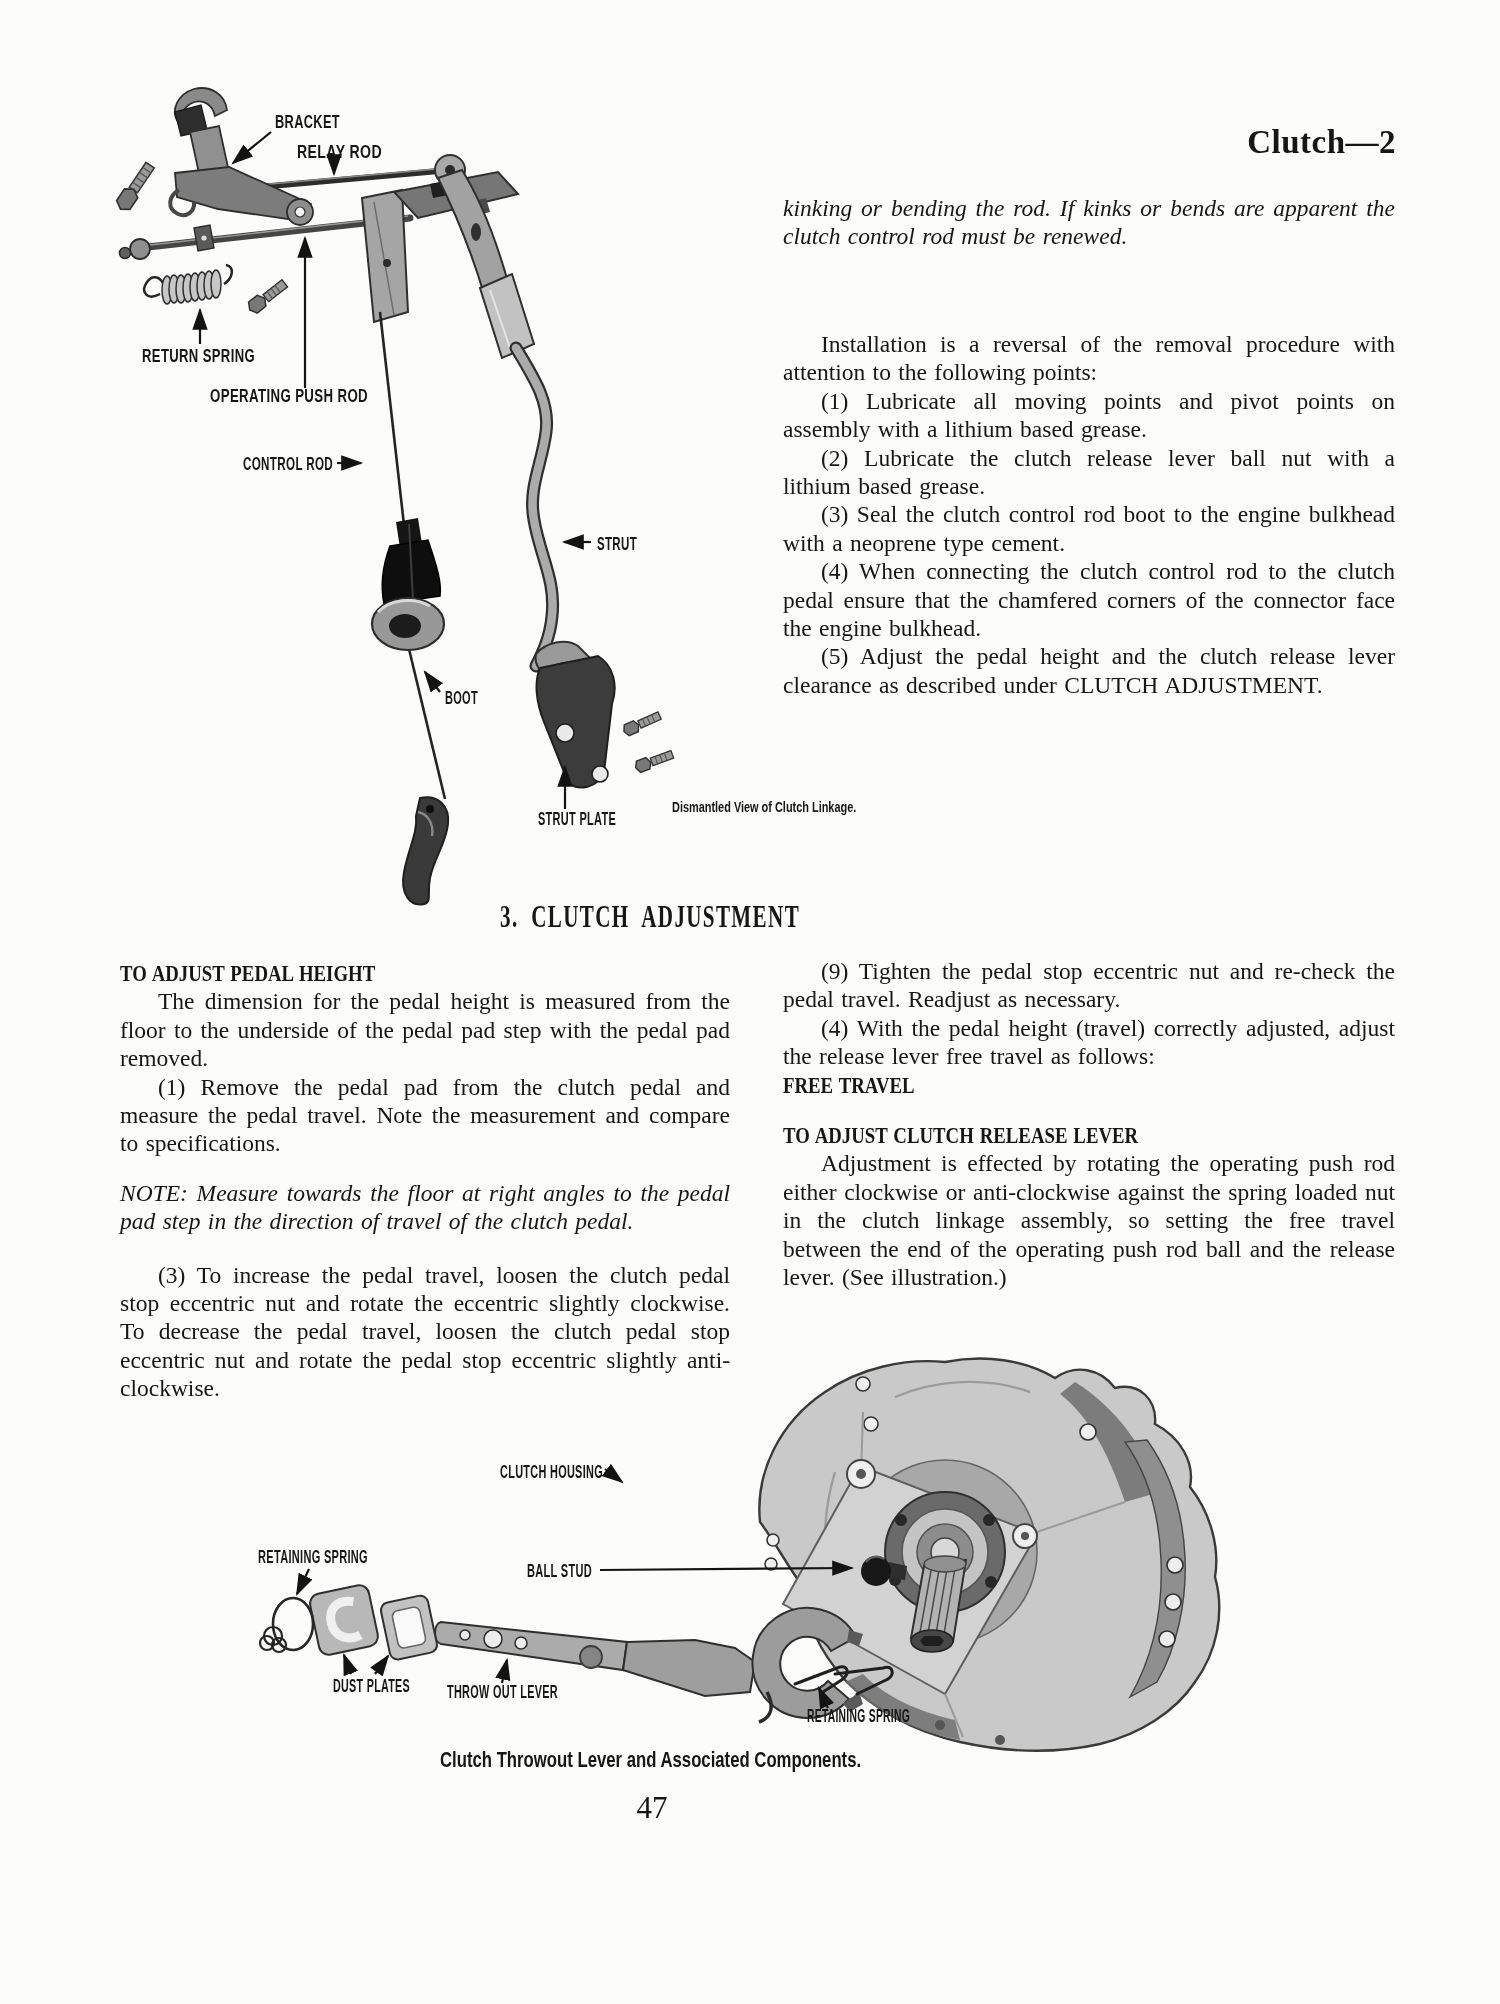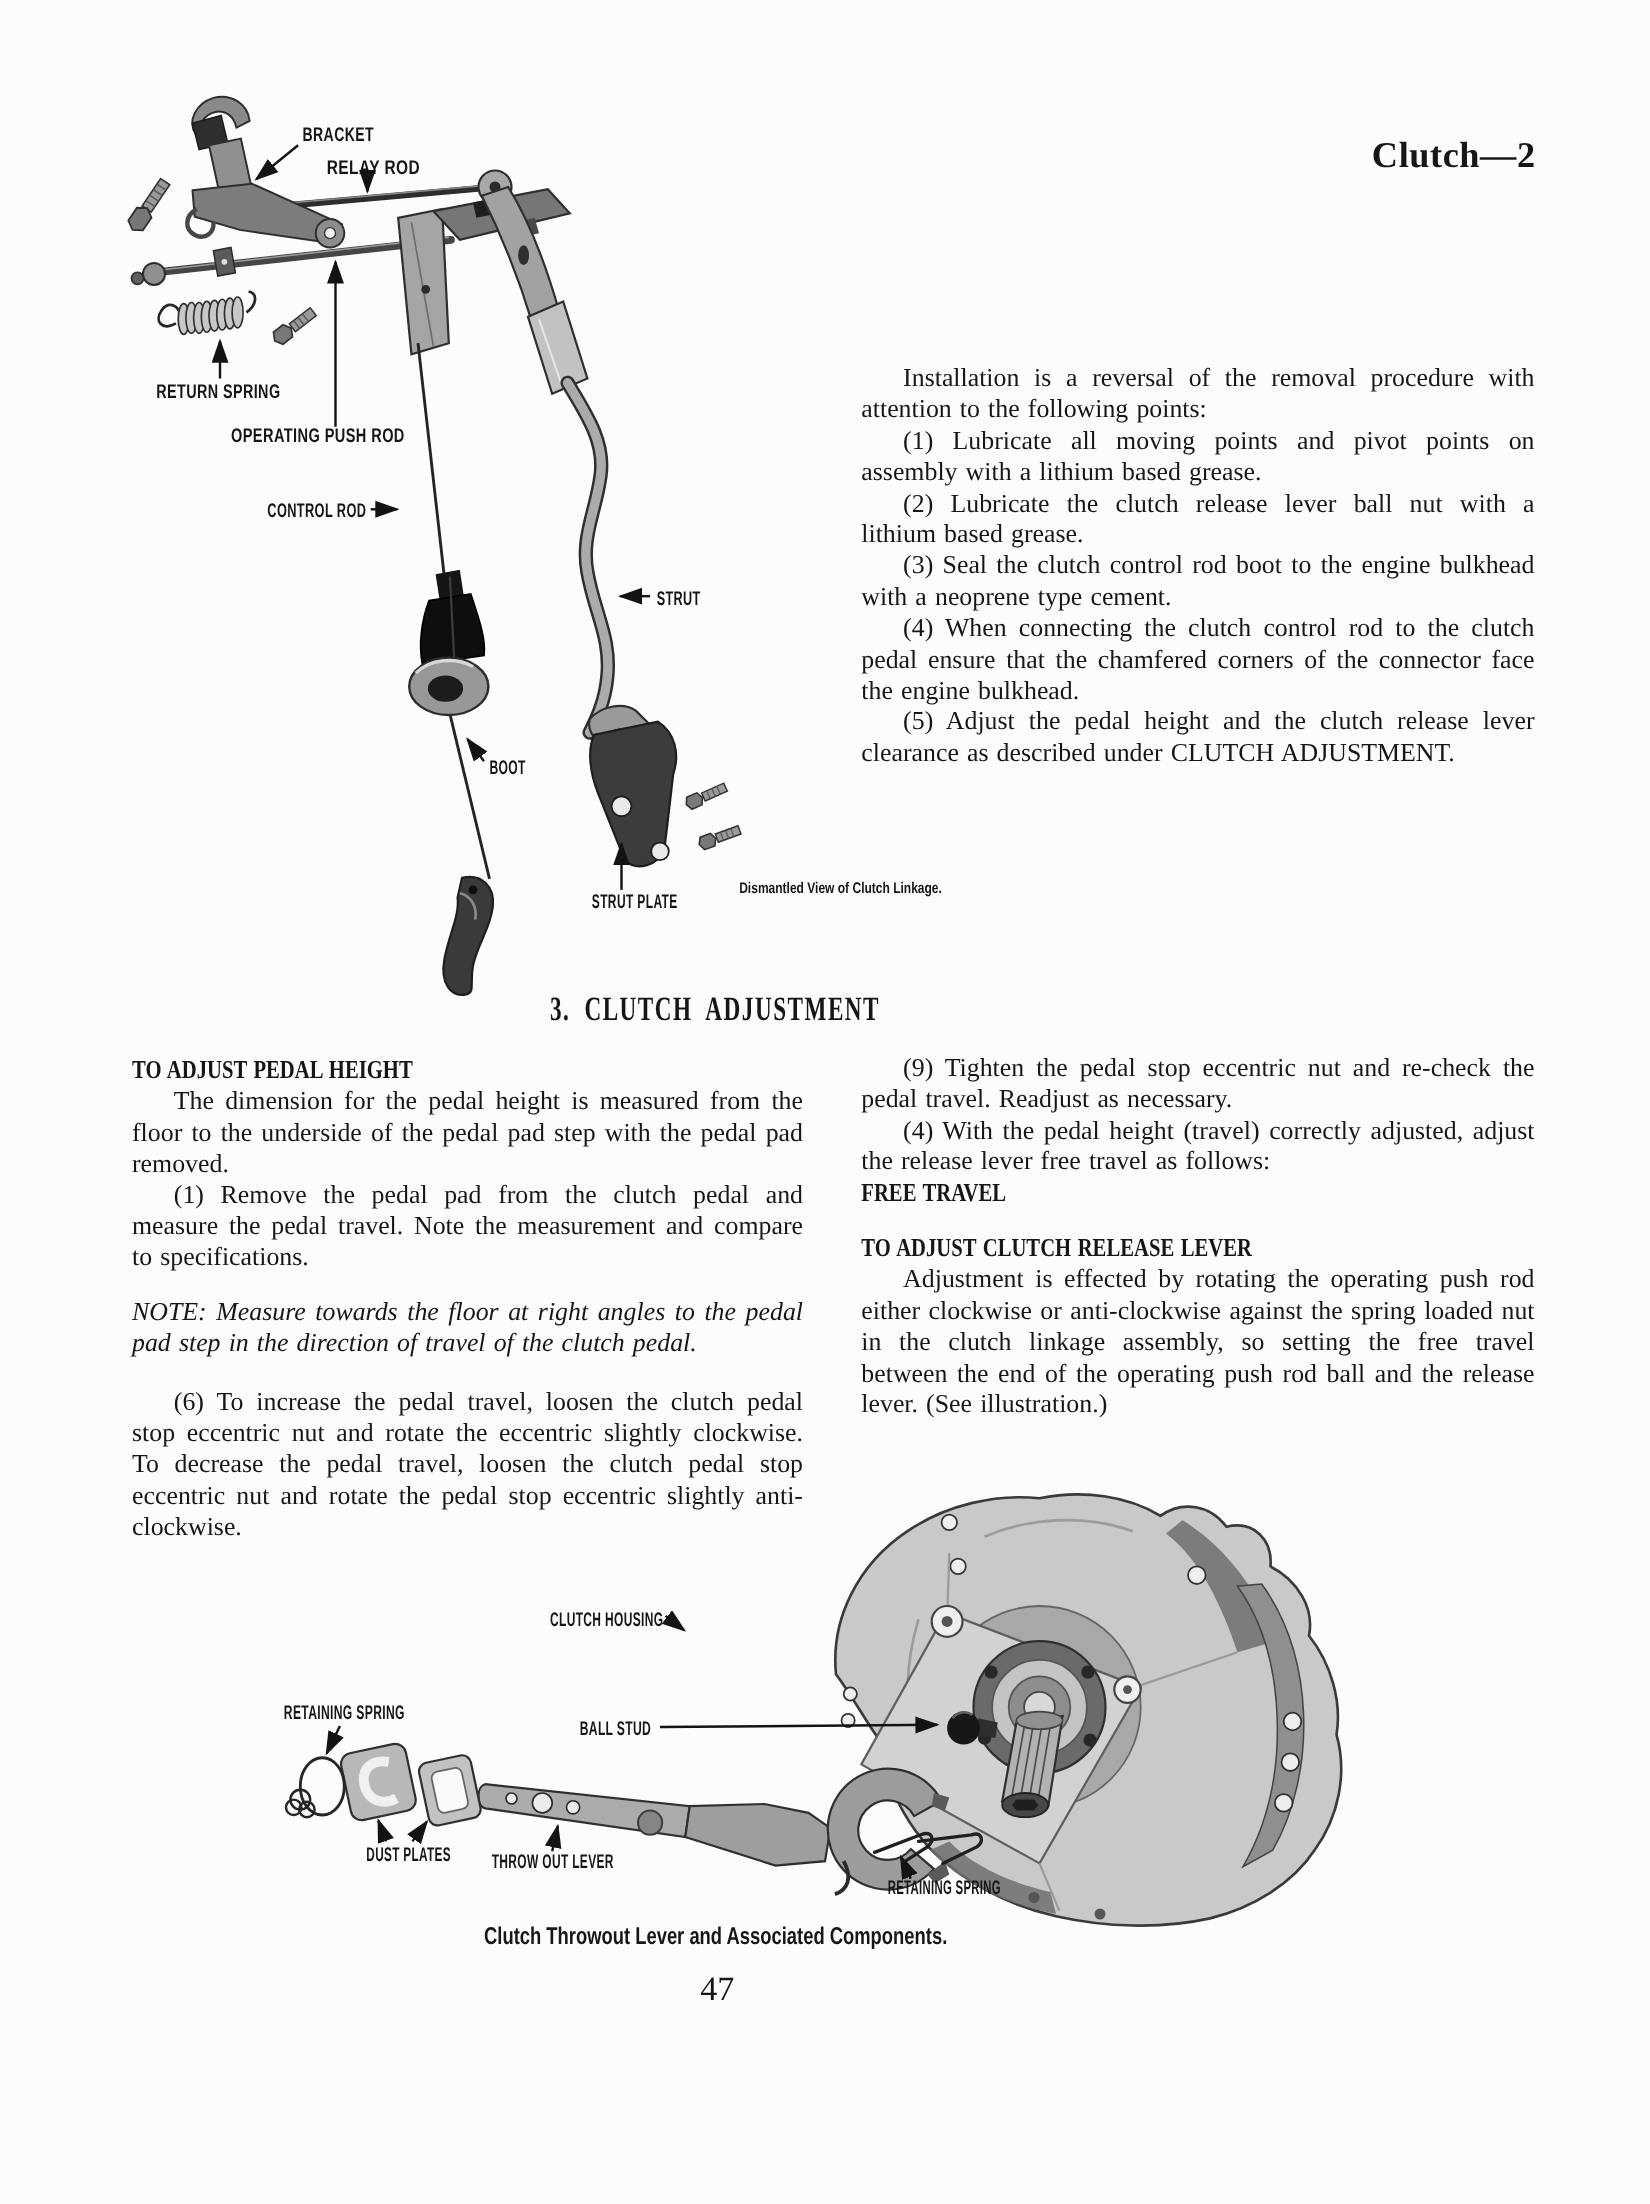--- a/index.html
+++ b/index.html
@@ -187,20 +187,23 @@
       <line class="arrow" x1="513" y1="470" x2="486" y2="470" marker-end="url(#ah1)"></line>
 
       <text class="lbl" x="367" y="632" textLength="33" lengthAdjust="spacingAndGlyphs">BOOT</text>
       <line class="arrow" x1="362" y1="620" x2="347" y2="600" marker-end="url(#ah1)"></line>
 
       <text class="lbl" x="460" y="753" textLength="78" lengthAdjust="spacingAndGlyphs">STRUT PLATE</text>
       <line class="arrow" x1="487" y1="737" x2="487" y2="695" marker-end="url(#ah1)"></line>
     </g>
   </svg>
 
+  <div class="italic-intro body-text">
+    <p>kinking or bending the rod. If kinks or bends are apparent the clutch control rod must be renewed.</p>
+  </div>
 
   <div class="installation body-text">
     <p class="ind">Installation is a reversal of the removal procedure with attention to the following points:</p>
     <p class="ind">(1) Lubricate all moving points and pivot points on assembly with a lithium based grease.</p>
     <p class="ind">(2) Lubricate the clutch release lever ball nut with a lithium based grease.</p>
     <p class="ind">(3) Seal the clutch control rod boot to the engine bulkhead with a neoprene type cement.</p>
     <p class="ind">(4) When connecting the clutch control rod to the clutch pedal ensure that the chamfered corners of the connector face the engine bulkhead.</p>
     <p class="ind">(5) Adjust the pedal height and the clutch release lever clearance as described under CLUTCH ADJUSTMENT.</p>
   </div>
 
@@ -212,21 +215,21 @@
     <span class="sq">3. CLUTCH ADJUSTMENT</span>
   </div>
 
   <div class="left-col body-text">
     <div class="subhead">
       <span class="sq">TO ADJUST PEDAL HEIGHT</span>
     </div>
     <p class="ind">The dimension for the pedal height is measured from the floor to the underside of the pedal pad step with the pedal pad removed.</p>
     <p class="ind">(1) Remove the pedal pad from the clutch pedal and measure the pedal travel. Note the measurement and compare to specifications.</p>
     <p class="note">NOTE: Measure towards the floor at right angles to the pedal pad step in the direction of travel of the clutch pedal.</p>
-    <p class="ind">(6) To increase the pedal travel, loosen the clutch pedal stop eccentric nut and rotate the eccentric slightly clockwise. To decrease the pedal travel, loosen the clutch pedal stop eccentric nut and rotate the pedal stop eccentric slightly anti-clockwise.</p>
+    <p class="ind">(3) To increase the pedal travel, loosen the clutch pedal stop eccentric nut and rotate the eccentric slightly clockwise. To decrease the pedal travel, loosen the clutch pedal stop eccentric nut and rotate the pedal stop eccentric slightly anti-clockwise.</p>
   </div>
 
   <div class="right-col2 body-text">
     <p class="ind">(9) Tighten the pedal stop eccentric nut and re-check the pedal travel. Readjust as necessary.</p>
     <p class="ind">(4) With the pedal height (travel) correctly adjusted, adjust the release lever free travel as follows:</p>
     <div class="subhead">
       <span class="sq">FREE TRAVEL</span>
     </div>
     <div class="subhead mt22">
       <span class="sq">TO ADJUST CLUTCH RELEASE LEVER</span>

